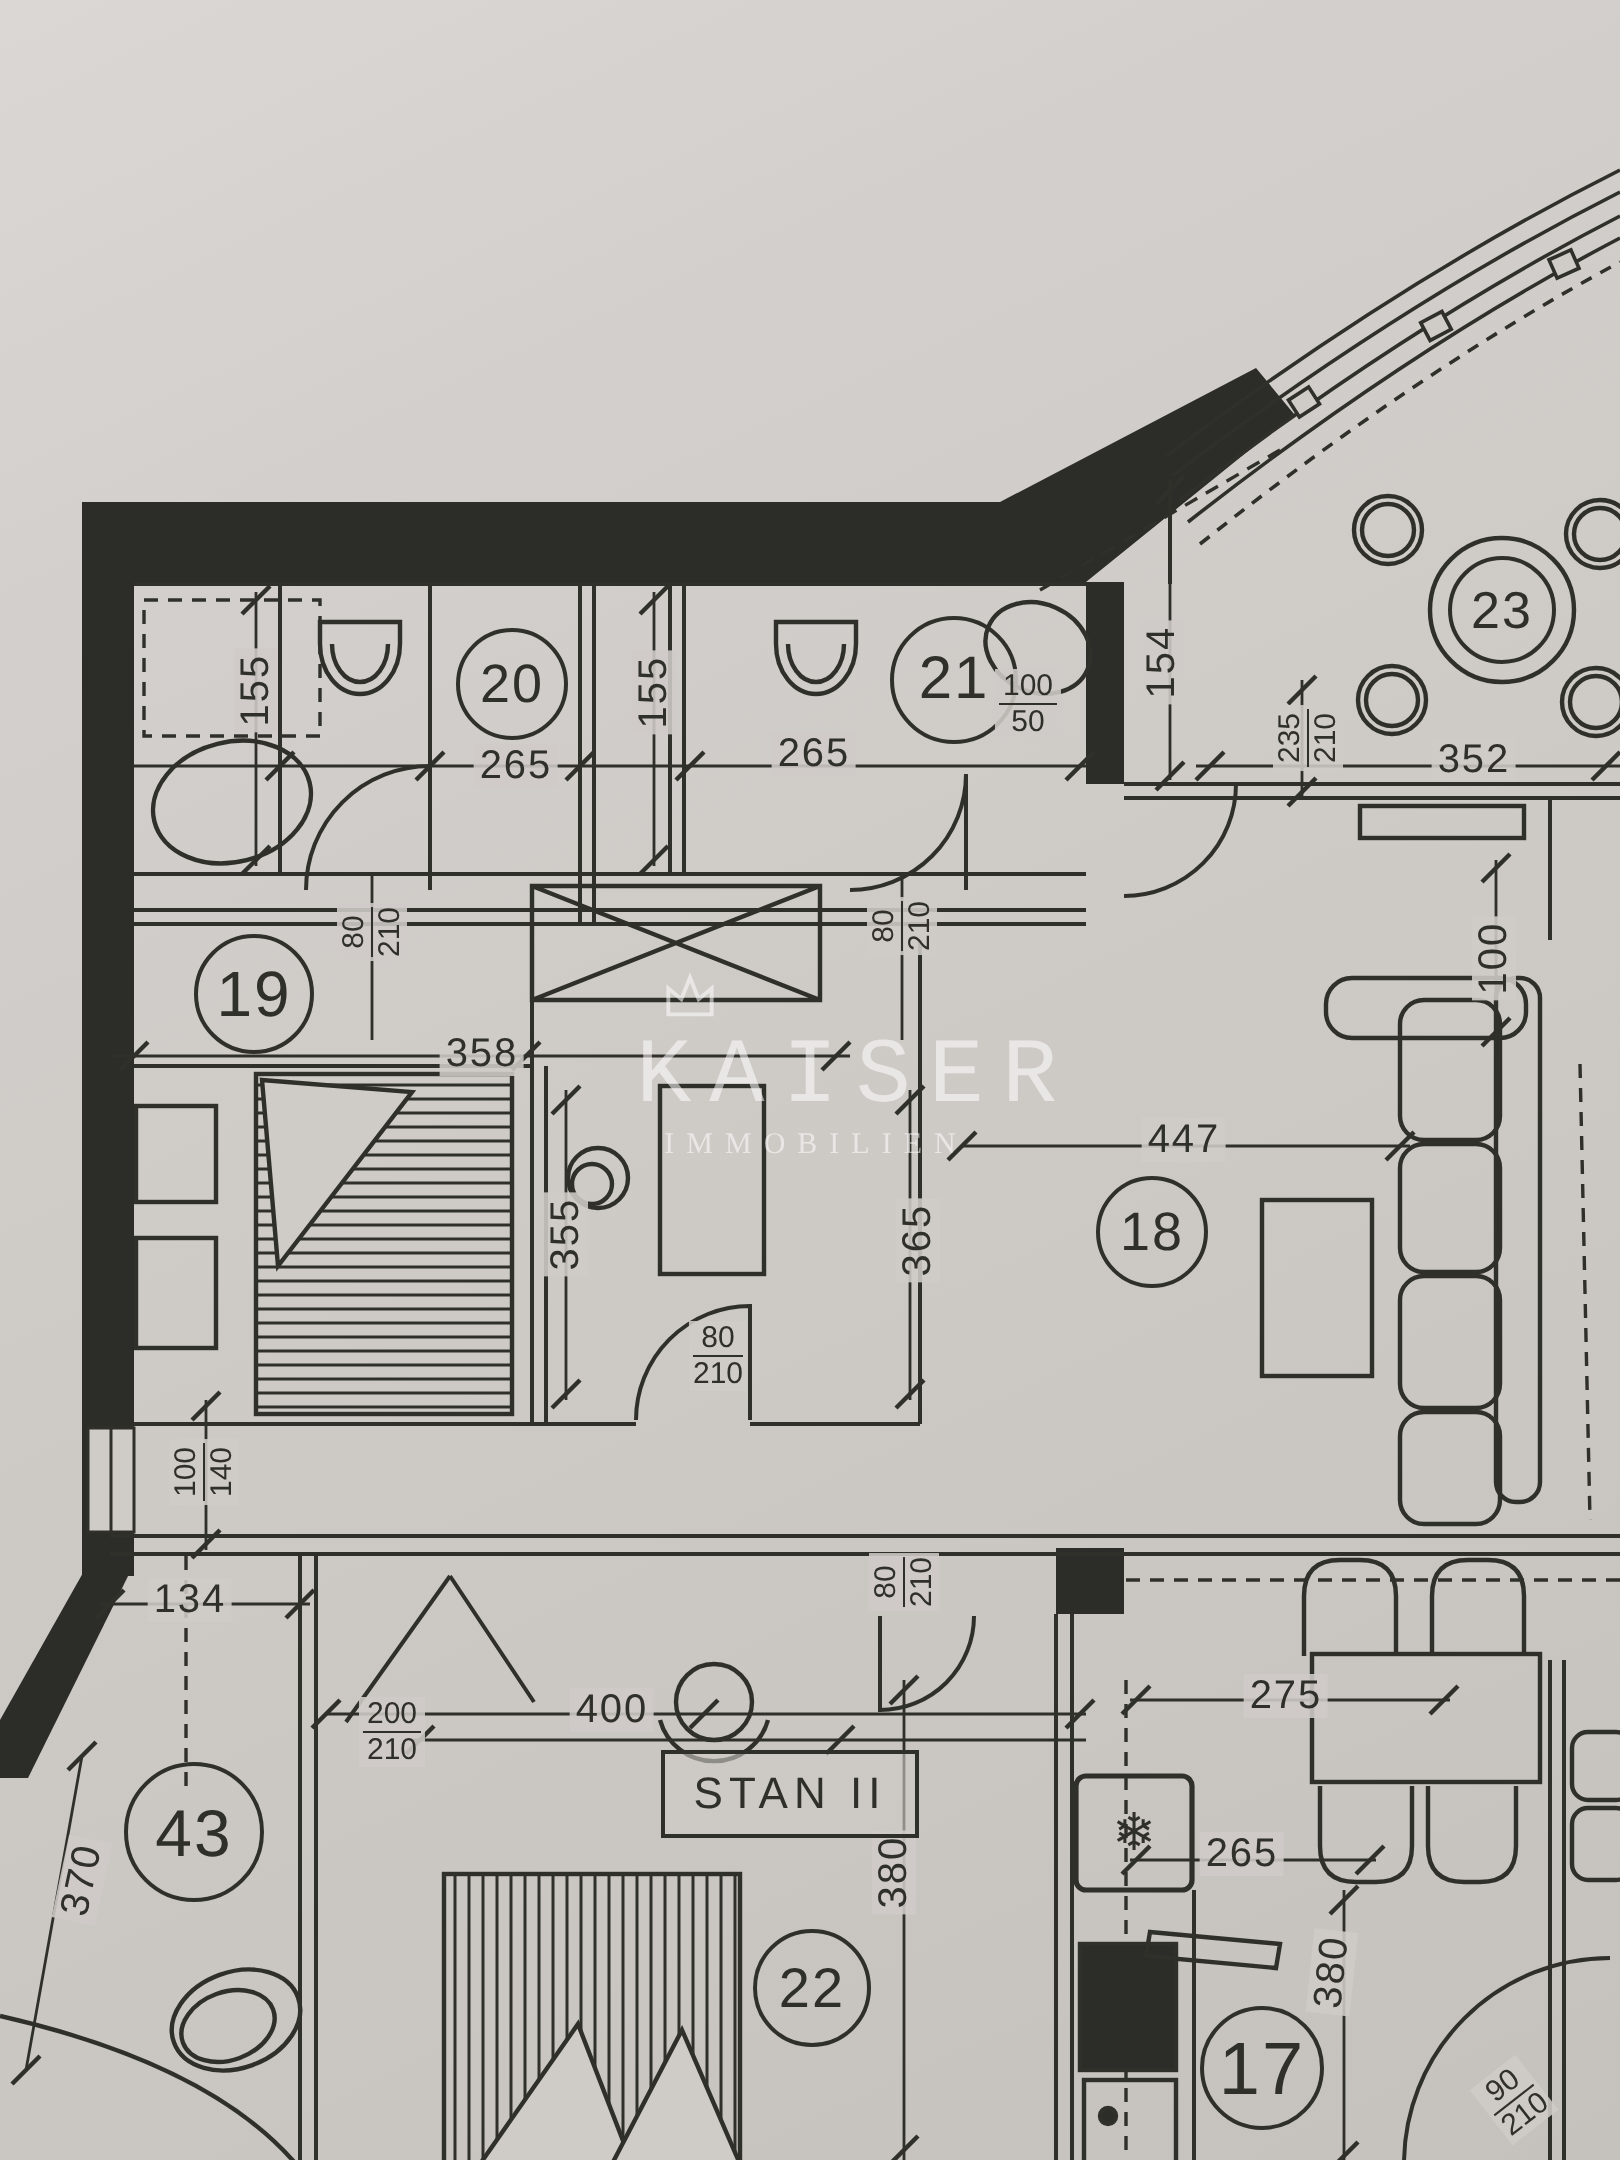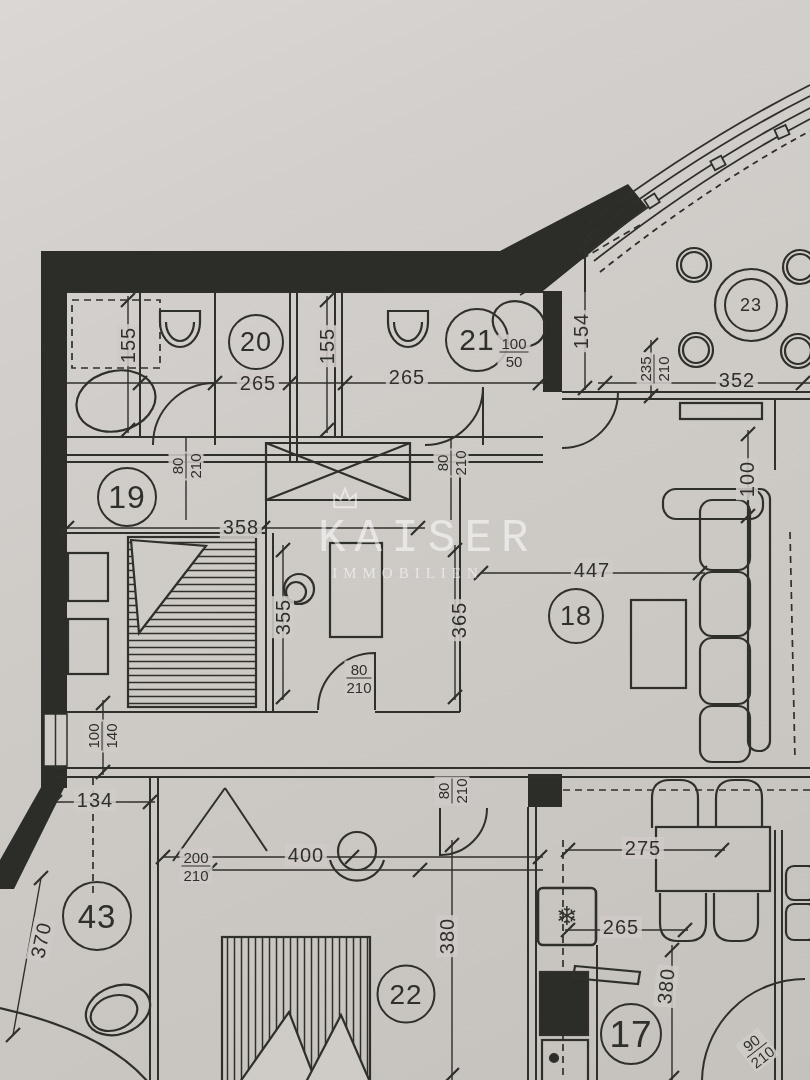--- a/index.html
+++ b/index.html
@@ -174,21 +174,21 @@
     <rect x="786" y="904" width="30" height="36" rx="8"></rect>
   </g>
 </svg>
 
 <div class="lbl room" style="left:631px;top:1034px;width:58px;height:58px;font-size:37px">17</div>
 <div class="lbl room" style="left:576px;top:616px;width:52px;height:52px;font-size:27px">18</div>
 <div class="lbl room" style="left:127px;top:497px;width:56px;height:56px;font-size:32px">19</div>
 <div class="lbl room" style="left:256px;top:342px;width:52px;height:52px;font-size:27px">20</div>
 <div class="lbl room" style="left:477px;top:340px;width:60px;height:60px;font-size:30px">21</div>
 <div class="lbl room" style="left:406px;top:994px;width:55px;height:55px;font-size:28px">22</div>
-<div class="lbl room" style="left:751px;top:305px;width:50px;height:50px;font-size:18px">23</div>
+<div class="lbl room" style="left:751px;top:305px;width:50px;height:50px;font-size:26px">23</div>
 <div class="lbl room" style="left:97px;top:916px;width:66px;height:66px;font-size:33px">43</div>
 
 <div class="lbl dim" style="left:128px;top:345px;--r:-90deg">155</div>
 <div class="lbl dim" style="left:258px;top:383px">265</div>
 <div class="lbl dim" style="left:327px;top:346px;--r:-90deg">155</div>
 <div class="lbl dim" style="left:407px;top:377px">265</div>
 <div class="lbl dim" style="left:581px;top:331px;--r:-90deg">154</div>
 <div class="lbl dim" style="left:737px;top:380px">352</div>
 <div class="lbl dim" style="left:241px;top:527px">358</div>
 <div class="lbl dim" style="left:283px;top:617px;--r:-90deg">355</div>
@@ -233,20 +233,21 @@
     </div>
 <div class="lbl stk" style="left:452px;top:791px;--r:-90deg">
   <span class="t">80</span>
       <span class="b">210</span>
     </div>
 <div class="lbl stk" style="left:757px;top:1050px;--r:-38deg">
   <span class="t">90</span>
       <span class="b">210</span>
     </div>
 
+<div class="lbl unitbox" style="left:395px;top:897px;width:125px;height:40px">STAN II</div>
 
 <div class="lbl freezer" style="left:567px;top:916px">❄</div>
 
 <div class="lbl watermark" style="left:408px;top:548px;width:180px">
   <svg class="wm-crown" width="30" height="26" viewBox="0 0 26 24">
     <path d="M3 20 V8 L9 13 L13 3 L17 13 L23 8 V20 Z" fill="none" stroke="rgba(255,255,255,0.55)" stroke-width="1.8"></path>
   </svg>
   <div class="wm-brand">KAISER</div>
   <div class="wm-sub">IMMOBILIEN</div>
 </div>

